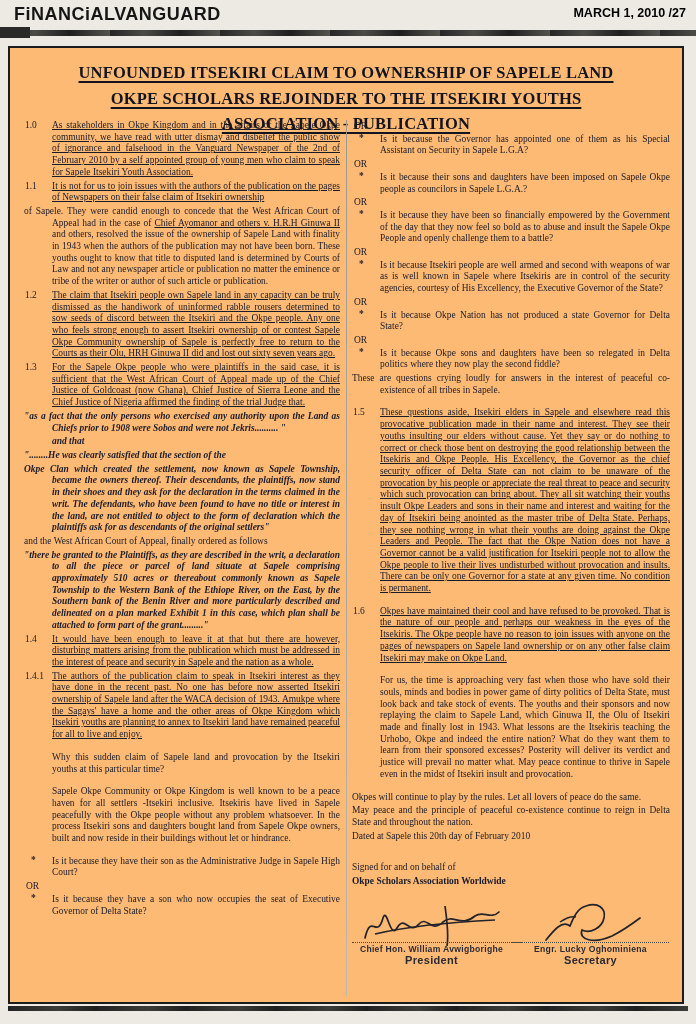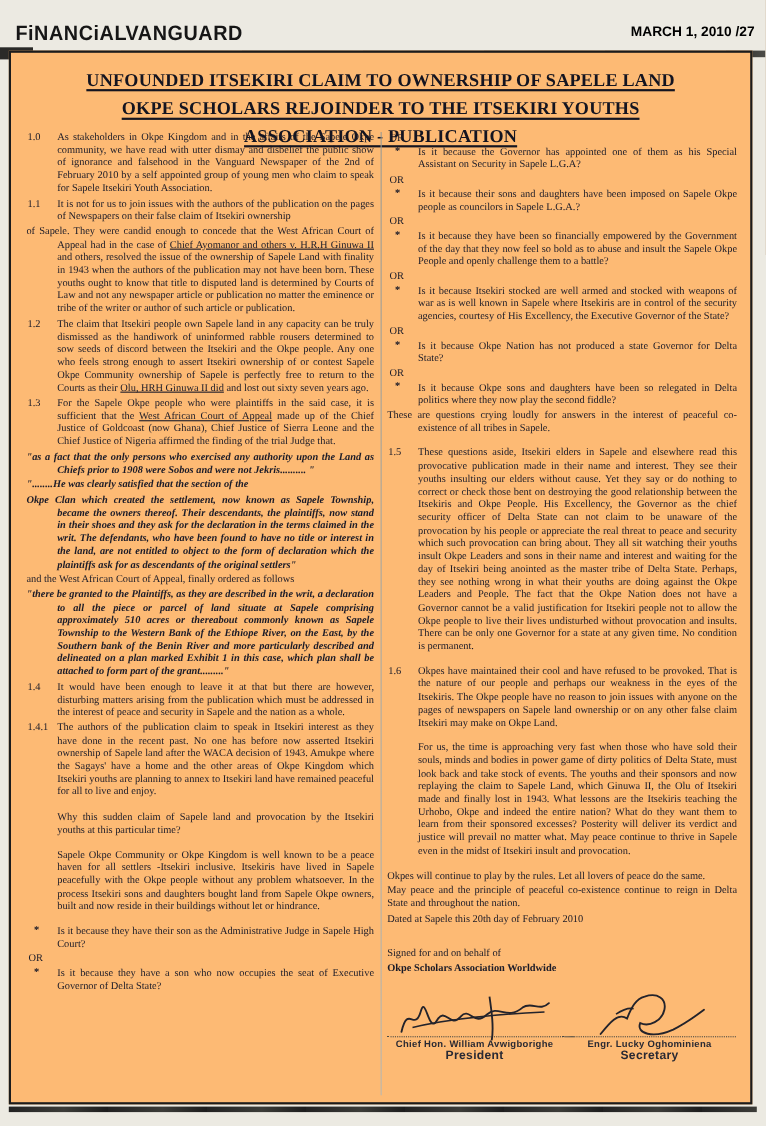--- a/index.html
+++ b/index.html
@@ -1,19 +1,19 @@
 <!DOCTYPE html>
 <html><head>
 <meta charset="utf-8">
 <style>
   html,body{margin:0;padding:0;background:#d8d6cf;}
   #page{position:relative;width:696px;height:1024px;background:#eceae2;overflow:hidden;
         font-family:"Liberation Serif",serif;color:#1b1b26;}
   
-  #hdr{position:absolute;top:16px;left:0;right:0;height:44px;}
+  #hdr{position:absolute;top:0;left:0;right:0;height:44px;}
   #masthead{position:absolute;left:14px;top:4px;font-family:"Liberation Sans",sans-serif;
             font-weight:900;font-size:18px;letter-spacing:.5px;color:#161616;transform:scaleY(1.05);}
   #hdrdate{position:absolute;right:10px;top:6px;font-family:"Liberation Sans",sans-serif;
            font-weight:700;font-size:12.5px;color:#000000;}
   .hrule{position:absolute;left:0;right:0;top:30px;height:6px;
          background:repeating-linear-gradient(90deg,#262626 0,#4b4b47 34px,#1e1e1e 70px,#55554f 110px);}
   .hrule2{position:absolute;left:0;width:30px;top:27px;height:11px;background:#2a2a28;}
   
   #box{position:absolute;left:8px;top:46px;width:676px;height:958px;border:2.5px solid #1c1c1c;
        background:#fdba74;box-sizing:border-box;}
@@ -23,21 +23,21 @@
   #title{margin:12px 30px 10px 30px;text-align:center;font-weight:700;font-size:16.5px;
          line-height:1.55;letter-spacing:.2px;color:#141420;}
   #title .tl{text-decoration:underline;text-decoration-thickness:1.5px;text-underline-offset:3px;}
   
   #cols{position:absolute;left:14px;right:12px;top:72px;bottom:6px;display:flex;overflow:hidden;}
   .col{width:318px;font-size:9.45px;line-height:11.7px;text-align:justify;color:#1b1b28;}
   .col-l{margin-right:6px;}
   .divider{width:1px;background:linear-gradient(#9a9a92,#b9b7ae);margin:0 5px 0 0;}
   .col-r{flex:1;}
   .blk{margin:0 0 2px 0;}
-  .pnum{position:relative;padding-left:28px;}
+  .pnum{position:relative;padding-left:28px;text-decoration:underline;}
   .numlb{position:absolute;left:1px;top:0;}
   .hang{padding-left:28px;text-indent:-28px;}
   .ind{padding-left:28px;}
   .q{font-weight:700;font-style:italic;}
   .u{text-decoration:underline;}
   .bul{position:relative;padding-left:28px;}
   .mk{position:absolute;left:7px;top:-1px;font-weight:700;}
   .or{padding-left:2px;margin:1px 0 1px 0;}
   .gap{margin-top:11px;}
   .gap2{margin-top:20px;}
@@ -85,20 +85,21 @@
         </div>
         <div class="blk pnum">
           <span class="numlb">1.2</span>
           <span>The claim that Itsekiri people own Sapele land in any capacity can be truly dismissed as the handiwork of uninformed rabble rousers determined to sow seeds of discord between the Itsekiri and the Okpe people. Any one who feels strong enough to assert Itsekiri ownership of or contest Sapele Okpe Community ownership of Sapele is perfectly free to return to the Courts as their </span><span class="u">Olu, HRH Ginuwa II did</span><span> and lost out sixty seven years ago.</span>
         </div>
         <div class="blk pnum">
           <span class="numlb">1.3</span>
           <span>For the Sapele Okpe people who were plaintiffs in the said case, it is sufficient that the </span><span class="u">West African Court of Appeal</span><span> made up of the Chief Justice of Goldcoast (now Ghana), Chief Justice of Sierra Leone and the Chief Justice of Nigeria affirmed the finding of the trial Judge that.</span>
         </div>
         <div class="blk hang q">"as a fact that the only persons who exercised any authority upon the Land as Chiefs prior to 1908 were Sobos and were not Jekris.......... "</div>
+        <div class="blk ind q">and that</div>
         <div class="blk q">"........He was clearly satisfied that the section of the</div>
         <div class="blk hang q">Okpe Clan which created the settlement, now known as Sapele Township, became the owners thereof. Their descendants, the plaintiffs, now stand in their shoes and they ask for the declaration in the terms claimed in the writ. The defendants, who have been found to have no title or interest in the land, are not entitled to object to the form of declaration which the plaintiffs ask for as descendants of the original settlers"</div>
         <div class="blk">and the West African Court of Appeal, finally ordered as follows</div>
         <div class="blk hang q">"there be granted to the Plaintiffs, as they are described in the writ, a declaration to all the piece or parcel of land situate at Sapele comprising approximately 510 acres or thereabout commonly known as Sapele Township to the Western Bank of the Ethiope River, on the East, by the Southern bank of the Benin River and more particularly described and delineated on a plan marked Exhibit 1 in this case, which plan shall be attached to form part of the grant........."</div>
         <div class="blk pnum">
           <span class="numlb">1.4</span>
           <span>It would have been enough to leave it at that but there are however, disturbing matters arising from the publication which must be addressed in the interest of peace and security in Sapele and the nation as a whole.</span>
         </div>
         <div class="blk pnum">
           <span class="numlb">1.4.1</span>
@@ -131,21 +132,21 @@
           <span>Is it because their sons and daughters have been imposed on Sapele Okpe people as councilors in Sapele L.G.A.?</span>
         </div>
         <div class="blk or">OR</div>
         <div class="blk bul">
           <span class="mk">*</span>
           <span>Is it because they have been so financially empowered by the Government of the day that they now feel so bold as to abuse and insult the Sapele Okpe People and openly challenge them to a battle?</span>
         </div>
         <div class="blk or">OR</div>
         <div class="blk bul">
           <span class="mk">*</span>
-          <span>Is it because Itsekiri stocked are well armed and stocked with weapons of war as is well known in Sapele where Itsekiris are in control of the security agencies, courtesy of His Excellency, the Executive Governor of the State?</span>
+          <span>Is it because Itsekiri people are well armed and second with weapons of war as is well known in Sapele where Itsekiris are in control of the security agencies, courtesy of His Excellency, the Executive Governor of the State?</span>
         </div>
         <div class="blk or">OR</div>
         <div class="blk bul">
           <span class="mk">*</span>
           <span>Is it because Okpe Nation has not produced a state Governor for Delta State?</span>
         </div>
         <div class="blk or">OR</div>
         <div class="blk bul">
           <span class="mk">*</span>
           <span>Is it because Okpe sons and daughters have been so relegated in Delta politics where they now play the second fiddle?</span>

